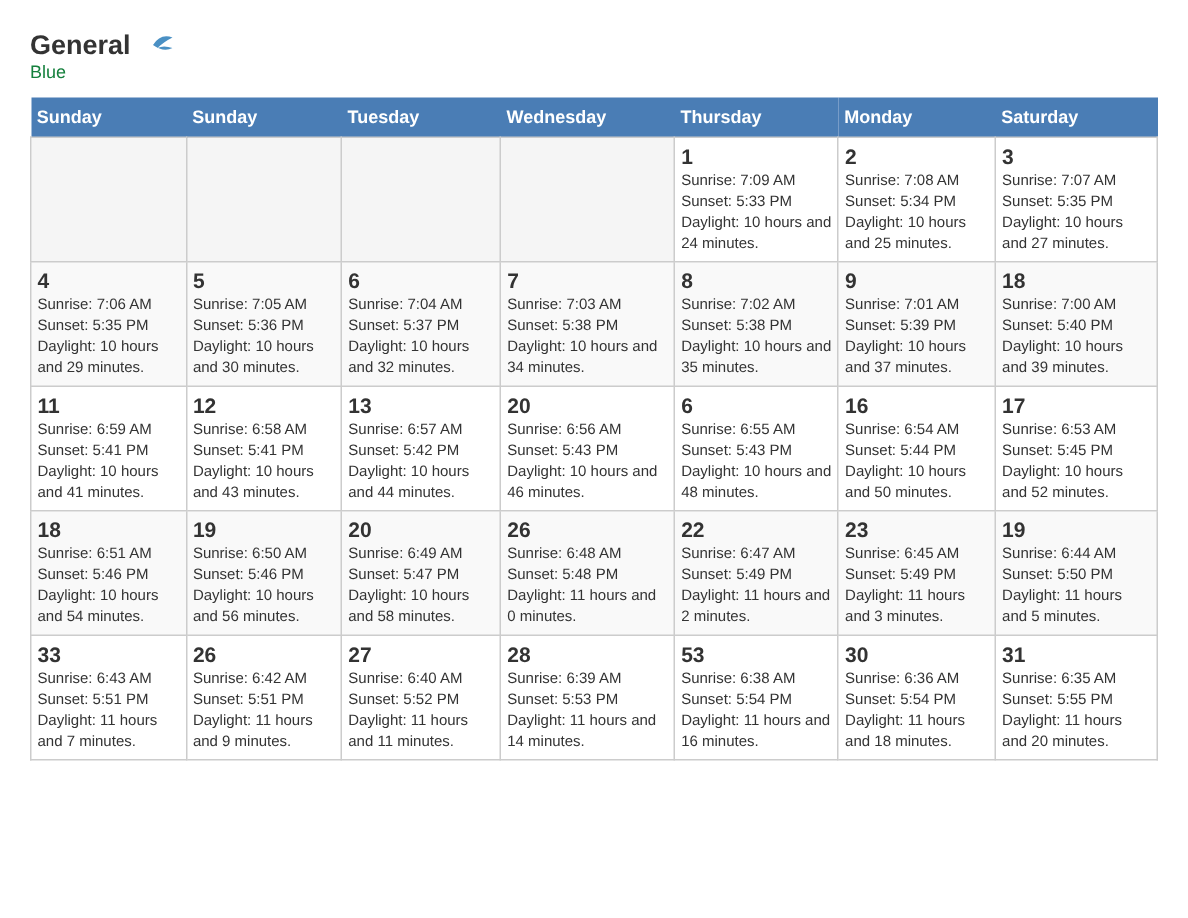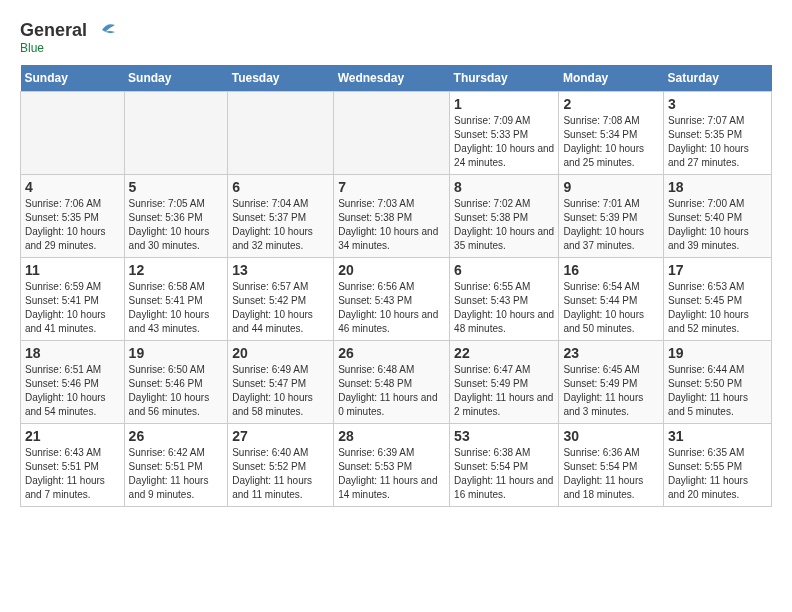--- a/index.html
+++ b/index.html
@@ -225,21 +225,21 @@
           <span class="day-number">23</span>
           <div class="day-info">Sunrise: 6:45 AM<br>Sunset: 5:49 PM<br>Daylight: 11 hours and 3 minutes.</div>
         </td>
         <td>
           <span class="day-number">19</span>
           <div class="day-info">Sunrise: 6:44 AM<br>Sunset: 5:50 PM<br>Daylight: 11 hours and 5 minutes.</div>
         </td>
       </tr>
       <tr>
         <td>
-          <span class="day-number">21</span>
+          <span class="day-number">33</span>
           <div class="day-info">Sunrise: 6:43 AM<br>Sunset: 5:51 PM<br>Daylight: 11 hours and 7 minutes.</div>
         </td>
         <td>
           <span class="day-number">26</span>
           <div class="day-info">Sunrise: 6:42 AM<br>Sunset: 5:51 PM<br>Daylight: 11 hours and 9 minutes.</div>
         </td>
         <td>
           <span class="day-number">27</span>
           <div class="day-info">Sunrise: 6:40 AM<br>Sunset: 5:52 PM<br>Daylight: 11 hours and 11 minutes.</div>
         </td>

